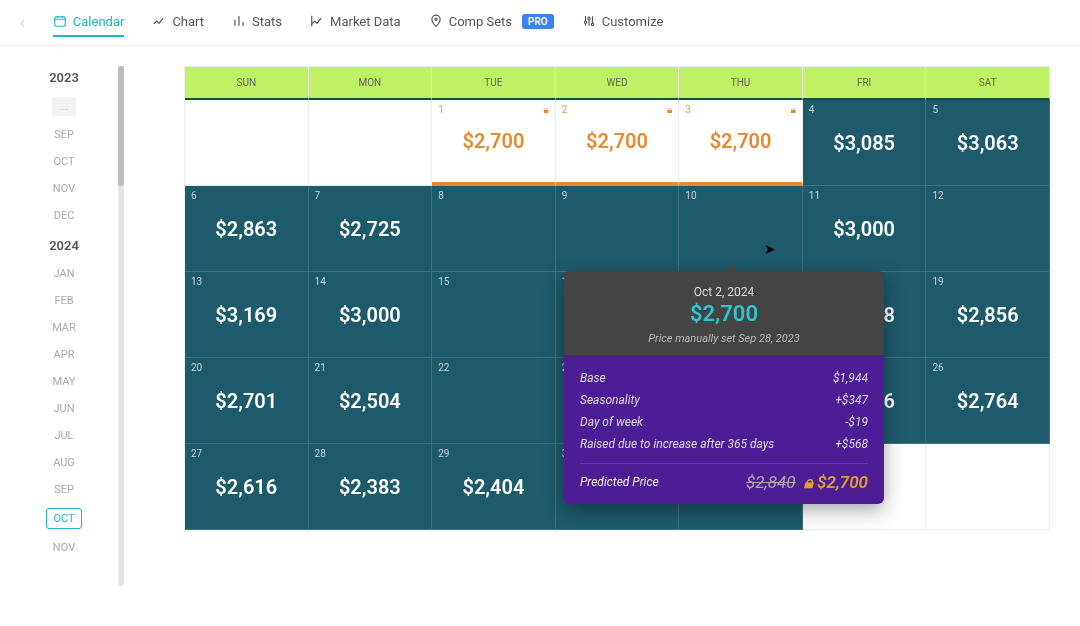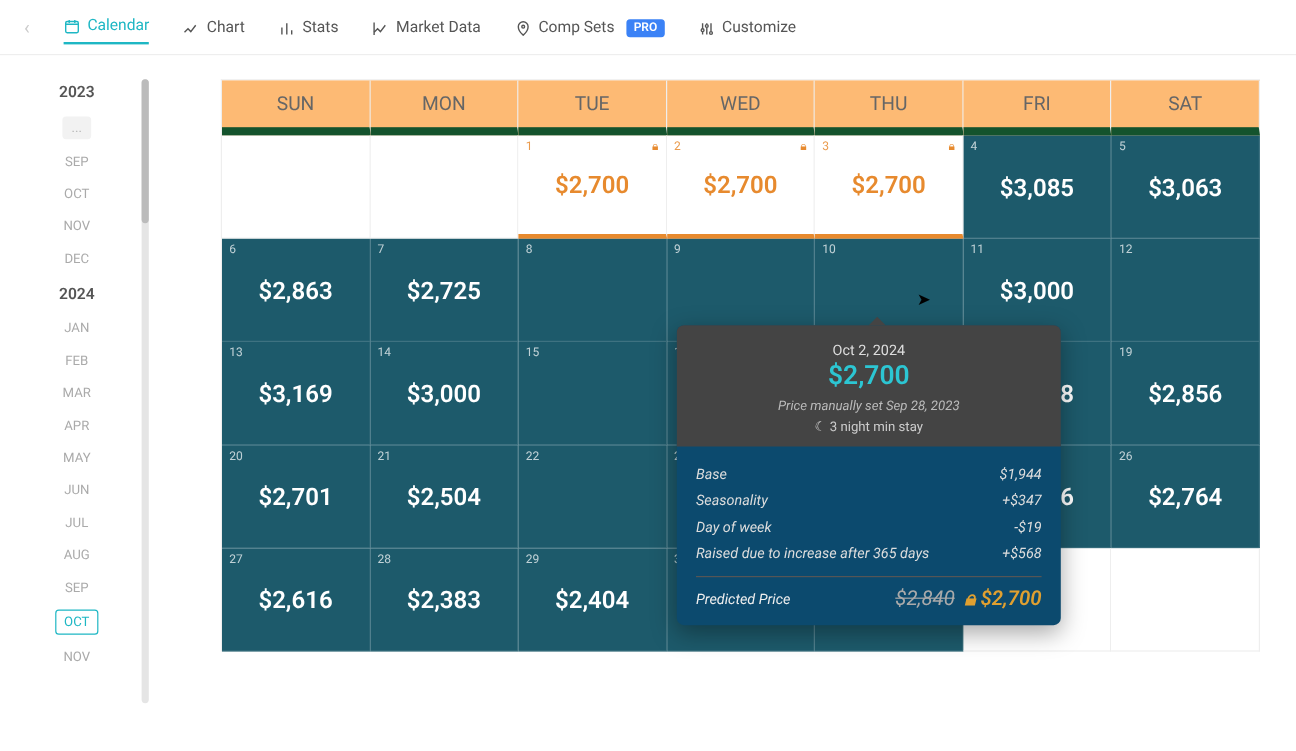--- a/index.html
+++ b/index.html
@@ -1,45 +1,45 @@
 <!DOCTYPE html>
 <html><head>
 <meta charset="utf-8">
 <style>
   * { box-sizing: border-box; margin: 0; padding: 0; }
   body { font-family: -apple-system, BlinkMacSystemFont, "Segoe UI", Roboto, sans-serif; background: #fff; color: #333; font-size: 13px; width: 1080px; height: 626px; overflow: hidden; }
   .topnav { display: flex; align-items: center; padding: 8px 20px; gap: 28px; border-bottom: 1px solid #eee; }
   .back-btn { color: #ccc; font-size: 16px; cursor: pointer; }
-  .nav-item { display: flex; align-items: flex-end; gap: 6px; color: #555; cursor: pointer; padding: 6px 0; }
+  .nav-item { display: flex; align-items: flex-start; gap: 6px; color: #555; cursor: pointer; padding: 6px 0; }
   .nav-item.active { color: #1eb7c4; border-bottom: 2px solid #1eb7c4; }
   .nav-item .ico { width: 14px; height: 14px; display: inline-flex; align-items: center; justify-content: center; }
   .pro-badge { background: #3b82f6; color: #fff; font-size: 10px; font-weight: 600; padding: 2px 6px; border-radius: 3px; margin-left: 4px; }
   .layout { display: flex; height: calc(100% - 45px); }
   .sidebar { width: 124px; padding: 20px 0 20px 20px; display: flex; align-items: flex-start; }
   .months { flex: 1; display: flex; flex-direction: column; gap: 10px; font-size: 11px; color: #aaa; text-align: center; }
   .year-label { color: #555; font-weight: 600; font-size: 13px; margin-top: 4px; margin-bottom: 2px;}
   .month-label { cursor: pointer; padding: 2px 0; }
   .month-label.active-box { border: 1px solid #1eb7c4; color: #1eb7c4; border-radius: 3px; padding: 3px 6px; display: inline-block; }
   .month-label.boxed { background: #f2f2f2; border-radius: 3px; padding: 3px 8px; display: inline-block; color:#bbb}
   .scrollbar { width: 6px; height: 520px; background: #e5e5e5; border-radius: 3px; margin-left: 10px; position: relative; }
   .scrollbar .thumb { position: absolute; top: 0; left: 0; width: 6px; height: 120px; background: #bbb; border-radius: 3px;}
   .main { flex: 1; padding: 20px 30px 20px 60px; position: relative; }
   .cal-title { font-size: 17px; font-weight: 700; color: #222; margin-bottom: 14px; }
   .cal-grid { display: grid; grid-template-columns: repeat(7, 1fr); border-top: 1px solid #eee; border-left: 1px solid #eee; }
-  .dow { text-align: center; padding: 10px 0; font-size: 16px; color: #666; background: #fdba74; border-right: 1px solid #eee; border-bottom: 7px solid #14532d; }
+  .dow { text-align: center; padding: 10px 0; font-size: 10px; color: #666; background: #bef264; border-right: 1px solid #eee; border-bottom: 2px solid #14532d; }
   .cell { height: 86px; border-right: 1px solid rgba(255,255,255,0.15); border-bottom: 1px solid rgba(255,255,255,0.15); position: relative; padding: 4px 6px; }
   .cell.normal { background: #1d5a6b; color: #fff; }
   .cell.empty { background: #fff; border-right: 1px solid #eee; border-bottom: 1px solid #eee;}
   .cell.locked { background: #fff; color: #e78a2e; border-right:1px solid #eee; border-bottom:4px solid #e78a2e;}
   .cell .num { font-size: 10px; opacity: 0.85; }
   .cell .price { font-size: 20px; font-weight: 600; position: absolute; left: 0; right: 0; top: 50%; transform: translateY(-50%); text-align: center;}
   .cell .lock-ico { position: absolute; top: 4px; right: 6px; font-size: 10px; color: #e78a2e; }
   .cell.normal .num { color: rgba(255,255,255,0.85); }
   .cell.locked .num { color: #e78a2e; }
-  .tooltip { position: absolute; left: 440px; top: 225px; width: 320px; background: #0c4a6e; color: #eee; border-radius: 6px; box-shadow: 0 6px 20px rgba(0,0,0,0.35); font-size: 12px; z-index: 20; }
+  .tooltip { position: absolute; left: 440px; top: 225px; width: 320px; background: #4c1d95; color: #eee; border-radius: 6px; box-shadow: 0 6px 20px rgba(0,0,0,0.35); font-size: 12px; z-index: 20; }
   .tooltip .hdr { text-align: center; padding: 14px 10px 10px; background: #444; border-radius: 6px 6px 0 0;}
   .tooltip .hdr .date { color: #ddd; font-size: 12px; }
   .tooltip .hdr .tprice { color: #2cc6d3; font-size: 22px; font-weight: 600; margin-top: 2px;}
   .tooltip .hdr .note { font-style: italic; color: #bbb; font-size: 11px; margin-top: 6px;}
   .tooltip .hdr .stay { color: #ccc; font-size: 11px; margin-top: 4px;}
   .tooltip .body { padding: 12px 16px; font-style: italic; }
   .trow { display: flex; justify-content: space-between; padding: 4px 0; color: #ddd; font-size: 12px;}
   .tooltip hr { border: none; border-top: 1px solid #555; margin: 8px 0;}
   .tooltip .pred { display: flex; justify-content: space-between; align-items: center; }
   .tooltip .pred .pv { color: #e0a030; font-weight: 600; font-size: 17px; }
@@ -307,24 +307,20 @@
         <div class="cell empty"></div>
         <div class="cell empty"></div>
       </div>
 
     <div class="tooltip">
       <div class="arrow"></div>
       <div class="hdr">
         <div class="date">Oct 2, 2024</div>
         <div class="tprice">$2,700</div>
         <div class="note">Price manually set Sep 28, 2023</div>
-        <div class="stay">
-          <span>☾</span>
-          <span>3 night min stay</span>
-        </div>
       </div>
       <div class="body">
         <div id="trows">
             <div class="trow">
               <span>Base</span>
               <span>$1,944</span>
             </div>
             <div class="trow">
               <span>Seasonality</span>
               <span>+$347</span>

